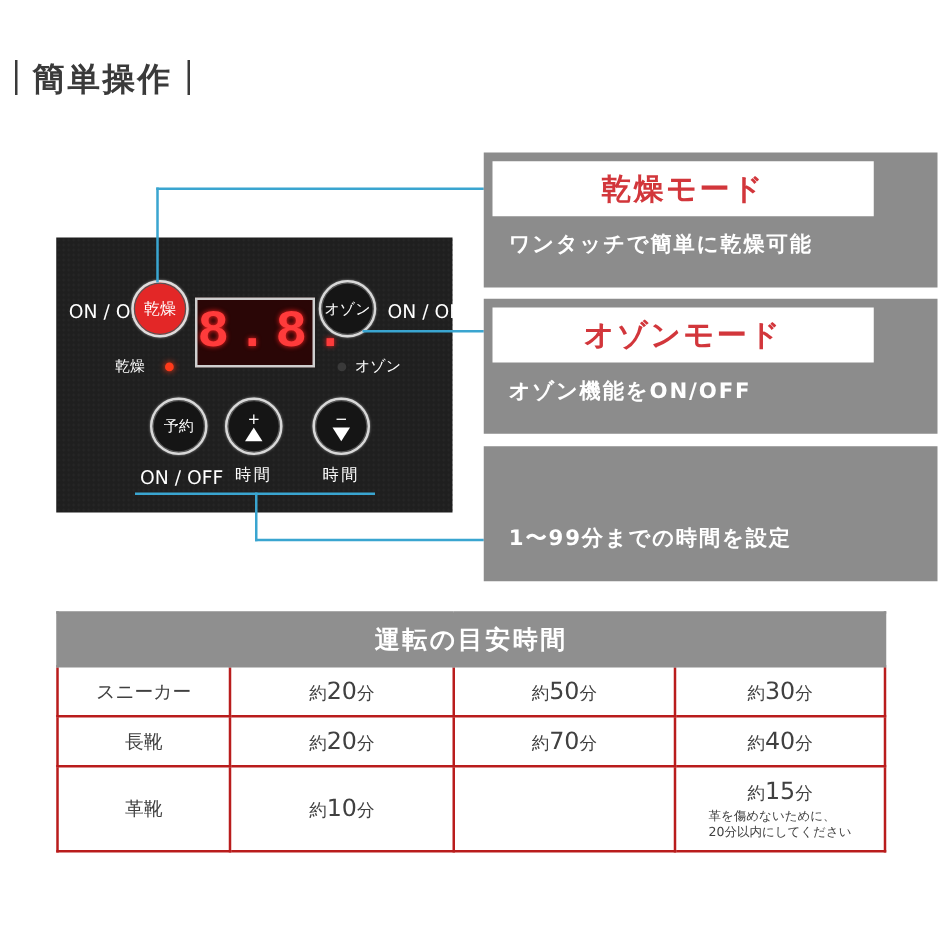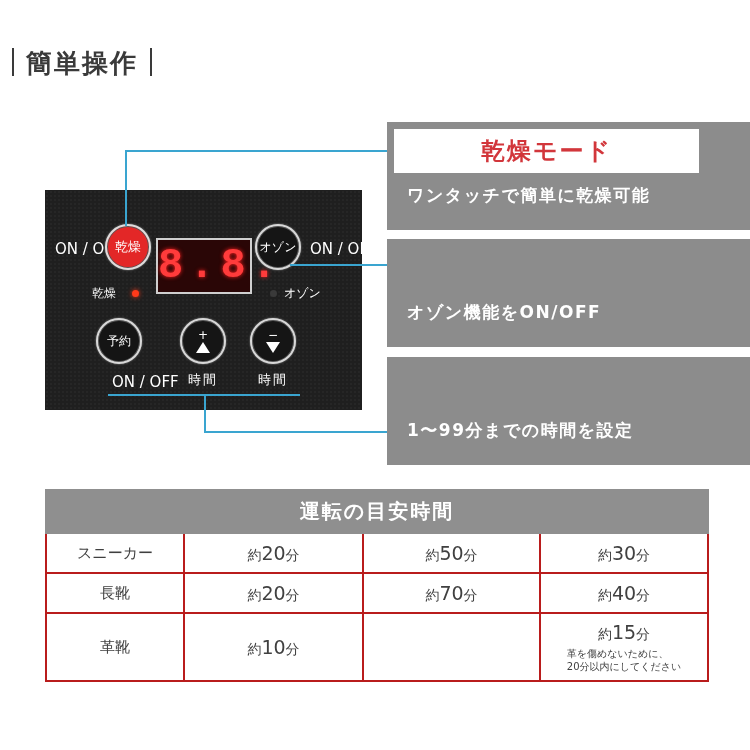--- a/index.html
+++ b/index.html
@@ -97,21 +97,21 @@
 <div class="round-btn" style="left:255px; top:224px; width:46px; height:46px; font-size:12px;">
   <span>オゾン</span>
 </div>
 <span class="ctl small" style="left:310px; top:240px;">ON / OFF</span>
 
 <span class="ctl" style="left:92px; top:285px; font-size:12px;">乾燥</span>
 <div class="led-dot" style="left:132px; top:290px; background:#ff3a1a; box-shadow:0 0 5px #ff3a1a;"></div>
 <div class="led-dot" style="left:270px; top:290px; background:#3a3a3a;"></div>
 <span class="ctl" style="left:284px; top:285px; font-size:12px;">オゾン</span>
 
-<div class="round-btn" style="left:96px; top:318px; width:46px; height:46px;">
+<div class="round-btn" style="left:120px; top:318px; width:46px; height:46px;">
   <span>予約</span>
 </div>
 <div class="round-btn" style="left:180px; top:318px; width:46px; height:46px;">
   <div class="pm">
     <span>+</span>
     <div class="tri-up"></div>
   </div>
 </div>
 <div class="round-btn" style="left:250px; top:318px; width:46px; height:46px;">
   <div class="pm">
@@ -129,20 +129,21 @@
 <div class="line" style="left:290px; top:264px; width:97px; height:2px;"></div>
 <div class="line" style="left:108px; top:394px; width:192px; height:2px;"></div>
 <div class="line" style="left:204px; top:394px; width:2px; height:39px;"></div>
 <div class="line" style="left:204px; top:431px; width:183px; height:2px;"></div>
 
 <div class="feature" style="top:122px;">
   <div class="head">乾燥モード</div>
   <div class="desc">ワンタッチで簡単に乾燥可能</div>
 </div>
 <div class="feature" style="top:239px;">
+  <div class="head">オゾンモード</div>
   <div class="desc">オゾン機能をON/OFF</div>
 </div>
 <div class="feature" style="top:357px;">
   <div class="desc">1〜99分までの時間を設定</div>
 </div>
 
 <table class="table">
   <colgroup>
       <col style="width:138px">
       <col style="width:179px">

